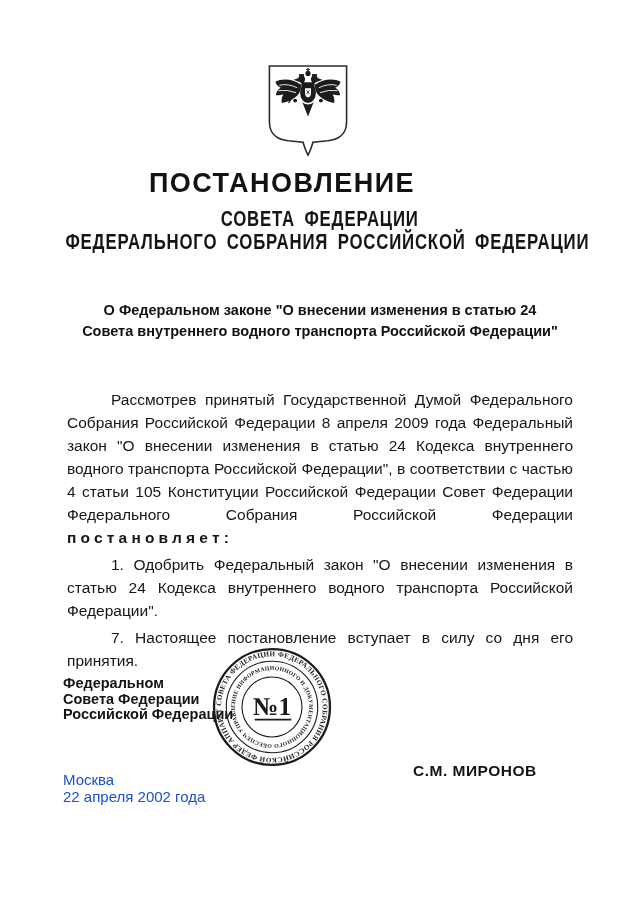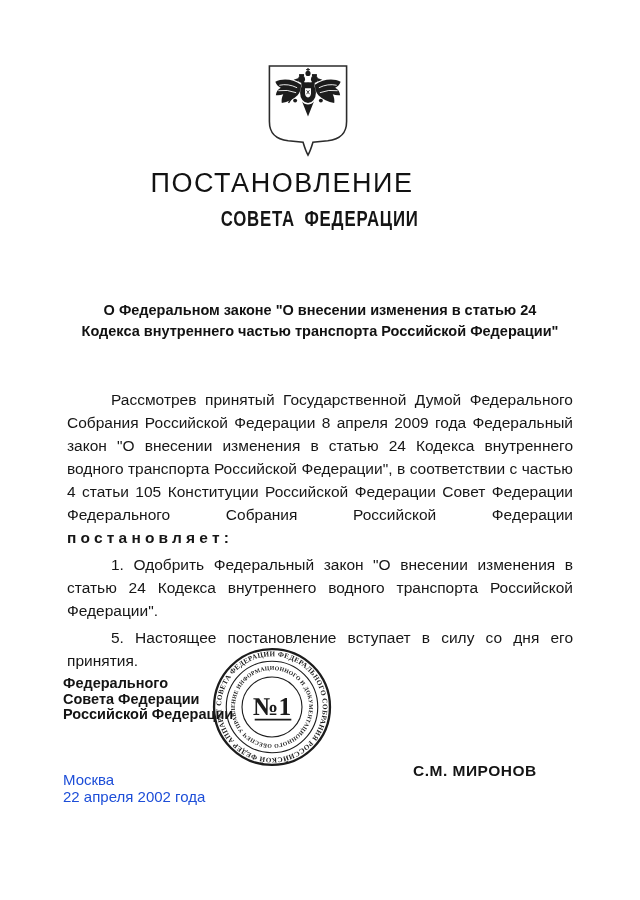--- a/index.html
+++ b/index.html
@@ -10,21 +10,21 @@
     font-family:"Liberation Sans", sans-serif;
     color:#111111;
     overflow:hidden;
   }
   
   .emblem { position:absolute; left:267px; top:64px; width:82px; height:94px; }
   
   .doc-title {
     position:absolute; top:168px; left:0; width:564px;
     text-align:center;
-    font-size:27px; font-weight:400; letter-spacing:1.5px;
+    font-size:27px; font-weight:700; letter-spacing:1.5px;
     color:#121212;
   }
   .org-line { position:absolute; left:0; width:640px; text-align:center; }
   .org-line .condensed {
     display:inline-block;
     font-weight:700;
     transform:scale(0.80,1.08);
     transform-origin:center;
     letter-spacing:1px;
     word-spacing:5px;
@@ -112,34 +112,37 @@
 
       <path d="M12 21.5 Q21 19.5 30 24 M11 27 Q20 25.5 29 29" stroke="#ffffff" stroke-width="0.9" fill="none"></path>
       <path d="M70 21.5 Q61 19.5 52 24 M71 27 Q62 25.5 53 29" stroke="#ffffff" stroke-width="0.9" fill="none"></path>
     </svg>
   </div>
 
   <div class="doc-title">ПОСТАНОВЛЕНИЕ</div>
   <div class="org-line org1">
     <span class="condensed">СОВЕТА ФЕДЕРАЦИИ</span>
   </div>
+  <div class="org-line org2">
+    <span class="condensed">ФЕДЕРАЛЬНОГО СОБРАНИЯ РОССИЙСКОЙ ФЕДЕРАЦИИ</span>
+  </div>
 
   <div class="subject">
     <div>О Федеральном законе "О внесении изменения в статью 24</div>
-    <div>Кодекса внутреннего частью транспорта Российской Федерации"</div>
+    <div>Совета внутреннего водного транспорта Российской Федерации"</div>
   </div>
 
   <div class="body-text">
     <p><span>Рассмотрев принятый Государственной Думой Федерального Собрания Российской Федерации 8 апреля 2009 года Федеральный закон "О внесении изменения в статью 24 Кодекса внутреннего водного транспорта Российской Федерации", в соответствии с частью 4 статьи 105 Конституции Российской Федерации Совет Федерации Федерального Собрания Российской Федерации</span> <span class="decree">постановляет:</span></p>
     <p>1. Одобрить Федеральный закон "О внесении изменения в статью 24 Кодекса внутреннего водного транспорта Российской Федерации".</p>
-    <p>5. Настоящее постановление вступает в силу со дня его принятия.</p>
+    <p>7. Настоящее постановление вступает в силу со дня его принятия.</p>
   </div>
 
   <div class="sig-block">
-    <div>Федерального</div>
+    <div>Федеральном</div>
     <div>Совета Федерации</div>
     <div>Российской Федерации</div>
   </div>
   <div class="sig-name">С.М. МИРОНОВ</div>
 
   <div class="stamp">
     <svg viewBox="0 0 120 120" width="122" height="122">
       <defs>
         <path id="ringOuter" d="M10,60 A50,50 0 1 1 110,60 A50,50 0 1 1 10,60"></path>
         <path id="ringInner" d="M23.5,60 A36.5,36.5 0 1 1 96.5,60 A36.5,36.5 0 1 1 23.5,60"></path>

